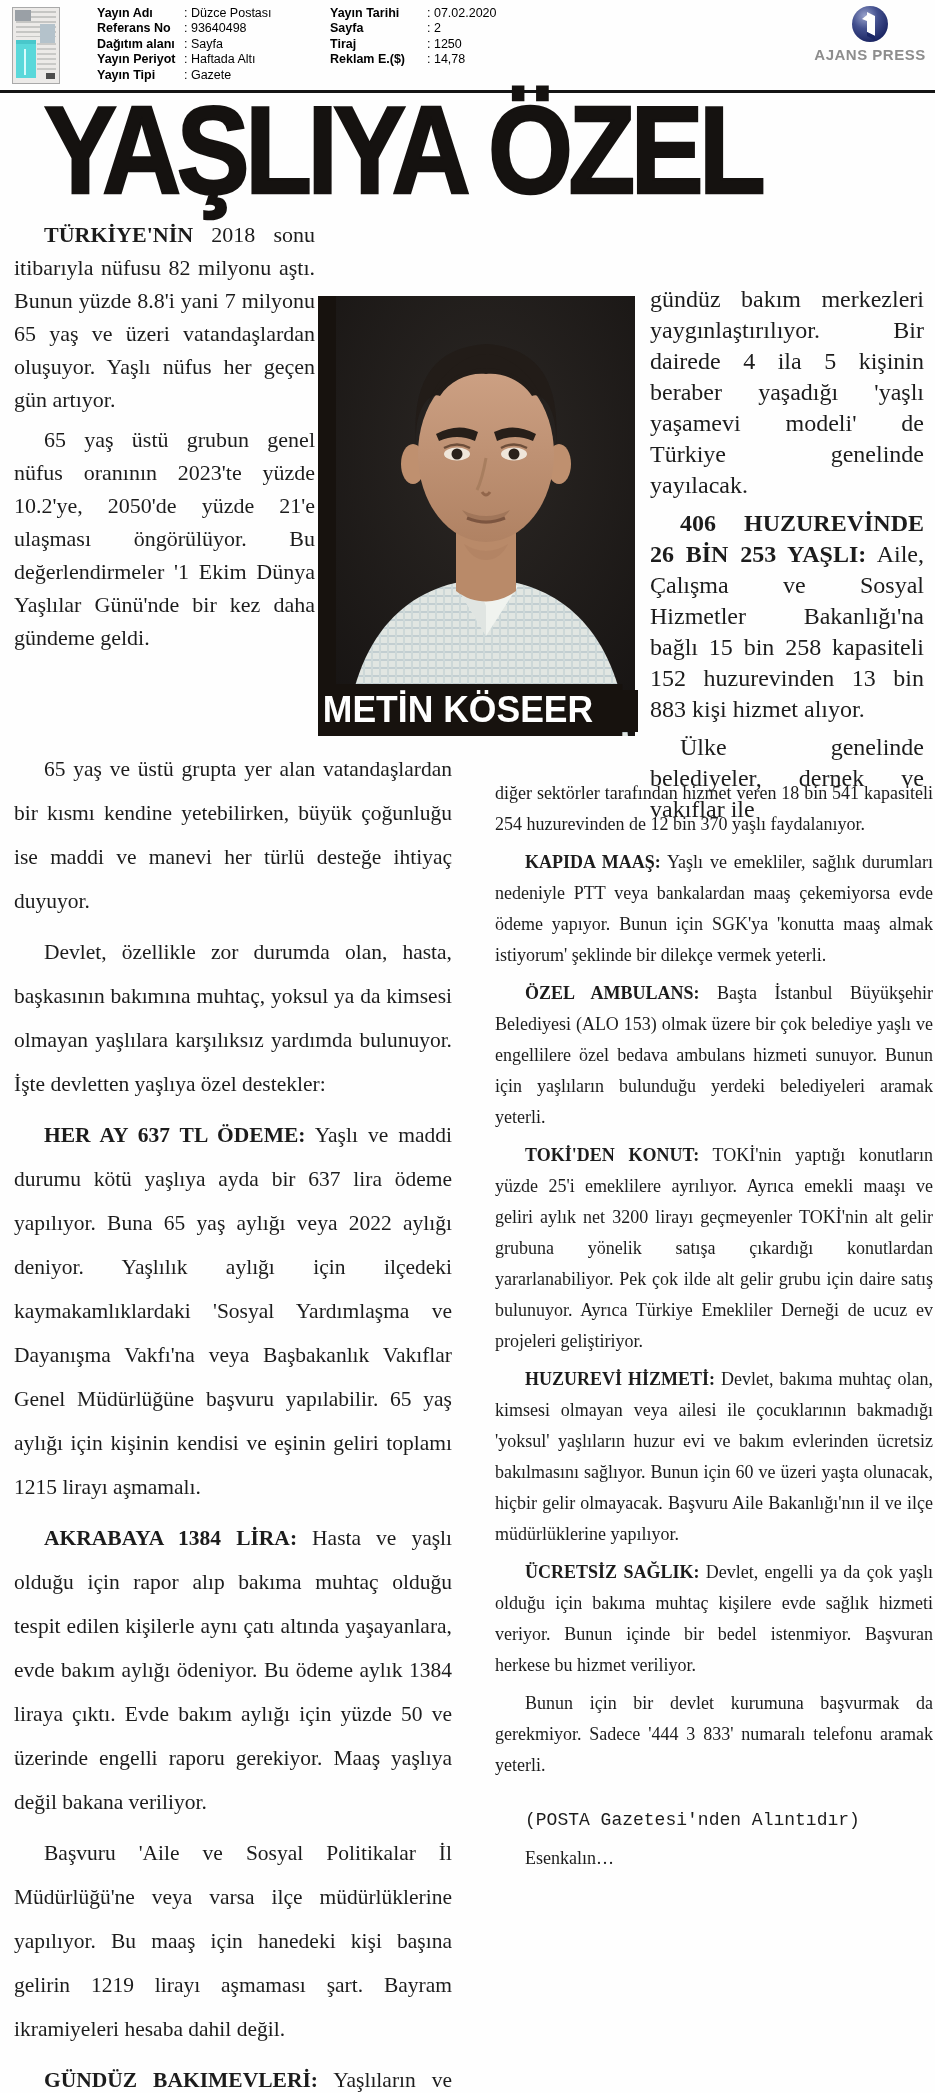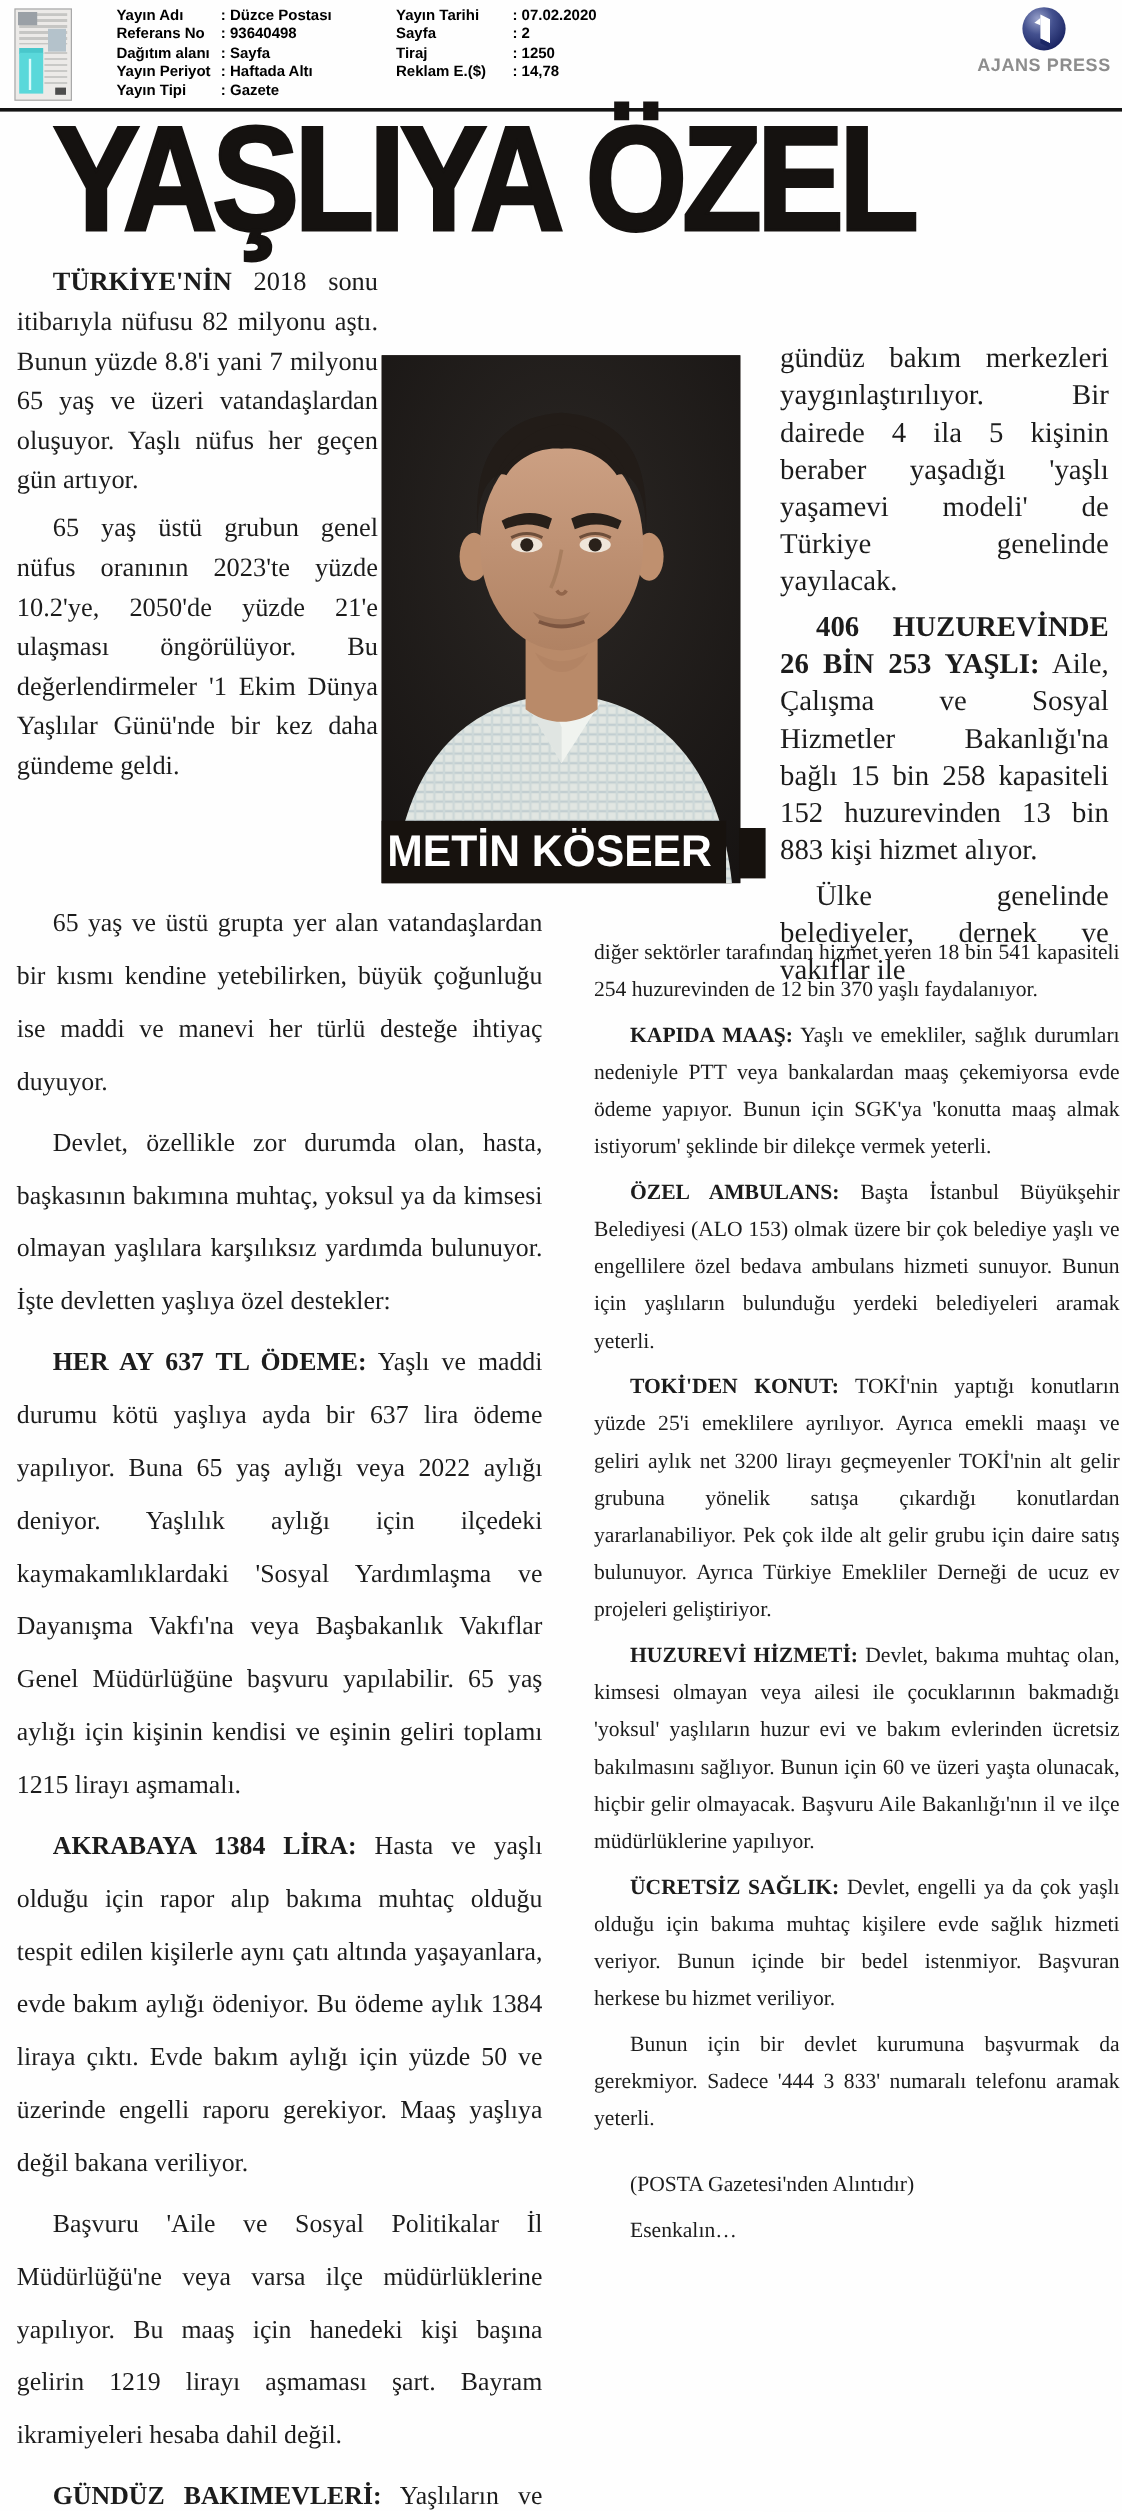--- a/index.html
+++ b/index.html
@@ -22,51 +22,51 @@
          background:repeating-linear-gradient(#c9c9c7 0 2px, transparent 2px 5px);}
   .t-dark{right:4px;bottom:4px;width:9px;height:6px;background:#4d4d4d;}
 
   .fields{position:absolute;top:6px;font-family:"Liberation Sans", sans-serif;
           font-size:12.5px;line-height:15.4px;color:#000;}
   .fields-left{left:73px;}
   .fields-right{left:330px;}
   .flabel{display:inline-block;font-weight:bold;}
   .fields-left .flabel{width:87px;margin-left:24px;}
   .fields-right .flabel{width:97px;}
-  .fvalue{font-weight:bold;}
+  .fvalue{font-weight:normal;}
 
   .logo{position:absolute;top:5px;right:6px;width:118px;text-align:center;}
   .logo-mark{display:block;margin:0 auto;}
   .logo-text{display:block;margin-top:1px;font-family:"Liberation Sans", sans-serif;
              font-weight:bold;font-size:15px;letter-spacing:0.5px;color:#8d8d8d;white-space:nowrap;text-align:center;}
 
   .divider{position:absolute;top:90px;left:0;width:935px;height:3px;background:#141414;}
 
   
   .headline{position:absolute;top:88px;left:44px;white-space:nowrap;
             font-family:"Liberation Sans", sans-serif;font-weight:bold;
             font-size:124px;line-height:1.0;color:#151210;
             letter-spacing:-5px;transform:scaleX(0.88);transform-origin:left top;
             -webkit-text-stroke:2.5px #151210;}
 
   
-  .photo{position:absolute;left:318px;top:296px;width:299px;height:440px;background:#17120e;}
+  .photo{position:absolute;left:318px;top:296px;width:299px;height:440px;background:#17120e;padding-left:18px;}
   .photo svg{display:block;}
   .photo-caption{position:absolute;left:0;bottom:0;width:100%;height:52px;background:#17120e;
                  color:#fff;font-family:"Liberation Sans", sans-serif;font-weight:bold;
                  font-size:37px;line-height:52px;white-space:nowrap;
                  transform:scaleX(0.96);transform-origin:left center;padding-left:5px;
                  box-sizing:border-box;letter-spacing:0;}
   .caption-notch{position:absolute;left:616px;top:690px;width:22px;height:42px;background:#17120e;}
 
   
   .col{position:absolute;text-align:justify;color:#1c1c1c;}
   .col p{margin:0 0 7px 0;text-indent:30px;}
   .col p.noindent{text-indent:0;}
-  .col p.gap-top{margin-top:24px;}
+  .col p.gap-top{margin-top:24px;font-family:Liberation Mono, monospace;}
   .col b{font-weight:bold;}
   .col-left-top{left:14px;top:218px;width:301px;font-size:22px;line-height:33px;}
   .col-right-top{left:650px;top:284px;width:274px;font-size:24px;line-height:31px;}
   .col-left-bottom{left:14px;top:747px;width:438px;font-size:21.5px;line-height:44px;}
   .col-right-bottom{left:495px;top:742px;width:438px;font-size:18px;line-height:31px;margin-top:36px;}
 </style>
 </head>
 <body>
 
 <div class="page">

